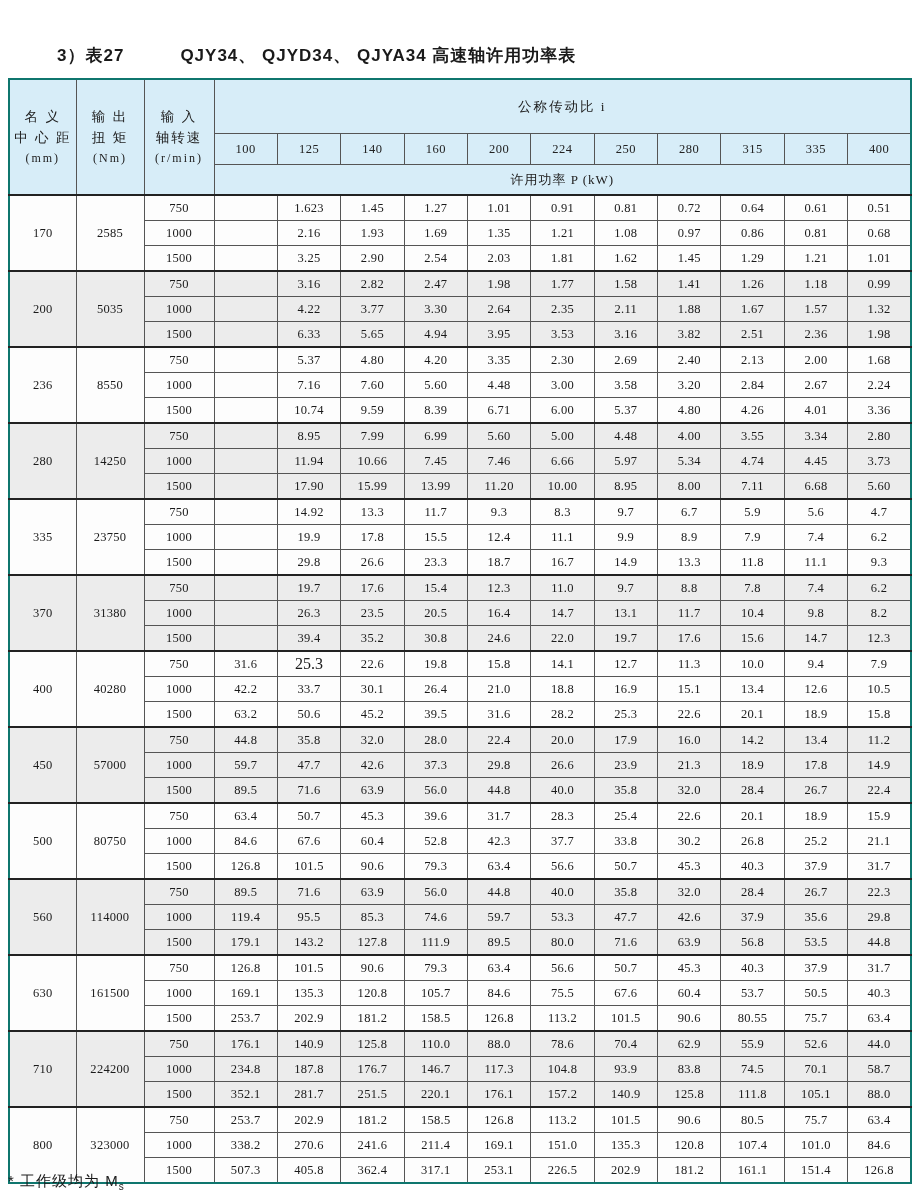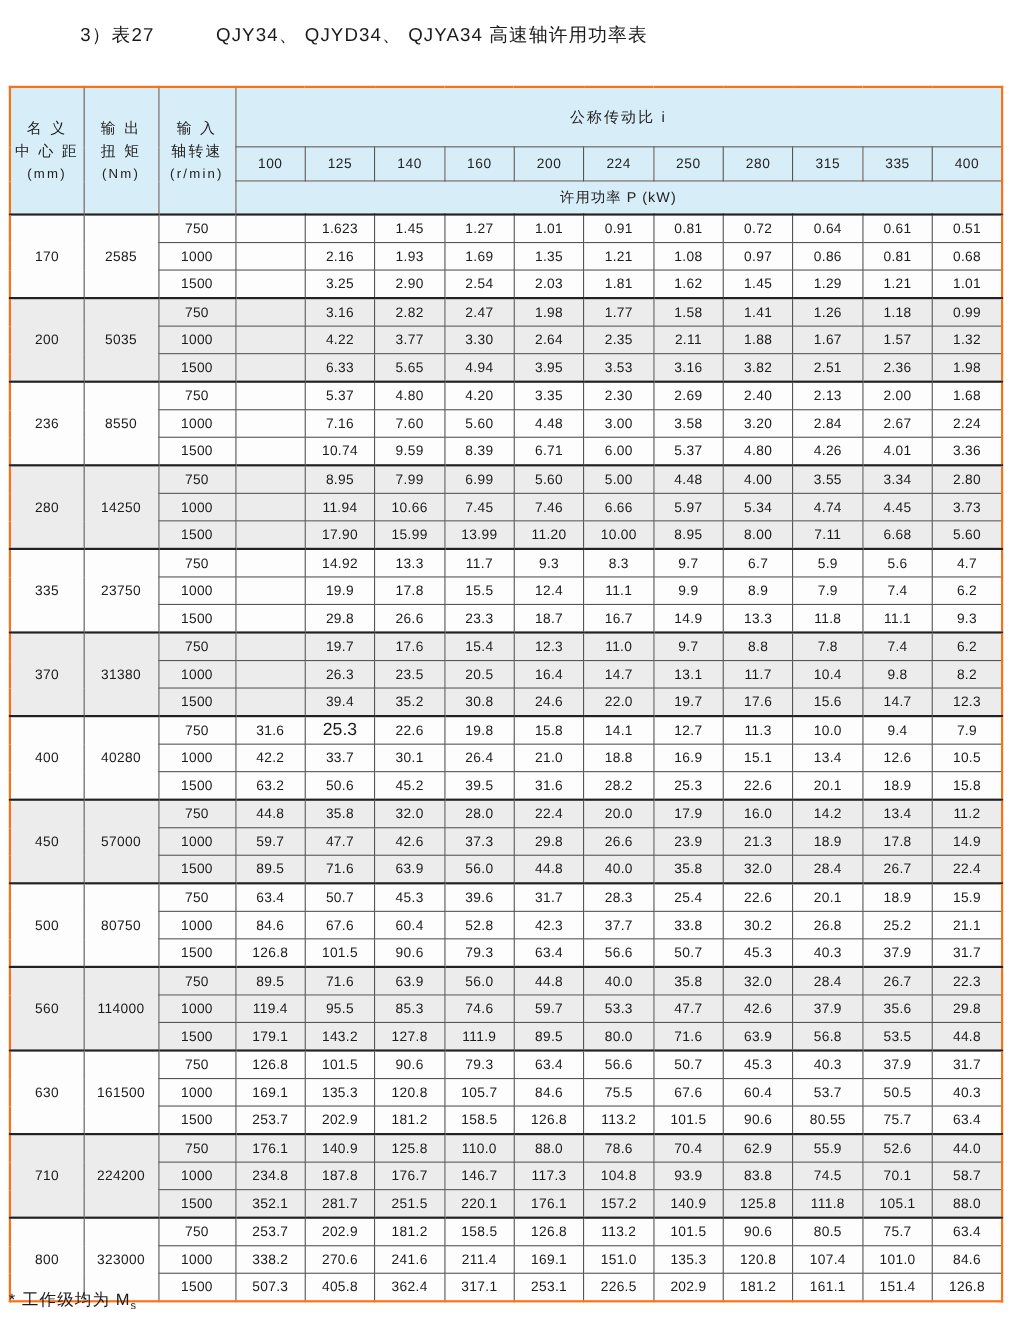--- a/index.html
+++ b/index.html
@@ -12,39 +12,39 @@
     color: #1a1a1a;
     overflow: hidden;
   }
   .page {
     position: relative;
     width: 920px;
     height: 1200px;
   }
   .doc-title {
     position: absolute;
-    top: 20px;
+    top: 44px;
     left: 57px;
     font-size: 17px;
-    font-weight: 400;
+    font-weight: 700;
     letter-spacing: 1px;
     white-space: nowrap;
-    margin-left: 16px;
   }
   .doc-title .title-main { margin-left: 56px; }
   .power-table-wrap {
     position: absolute;
     top: 78px;
     left: 8px;
   }
   table.power-table {
     border-collapse: collapse;
     table-layout: fixed;
     width: 904px;
-    border: 2px solid #f97316;
+    border: 2px solid #0f766e;
+    font-family: Liberation Serif, serif;
   }
   table.power-table th,
   table.power-table td {
     border: 1px solid #555;
     padding: 0;
     text-align: center;
     vertical-align: middle;
     overflow: hidden;
     white-space: nowrap;
   }

